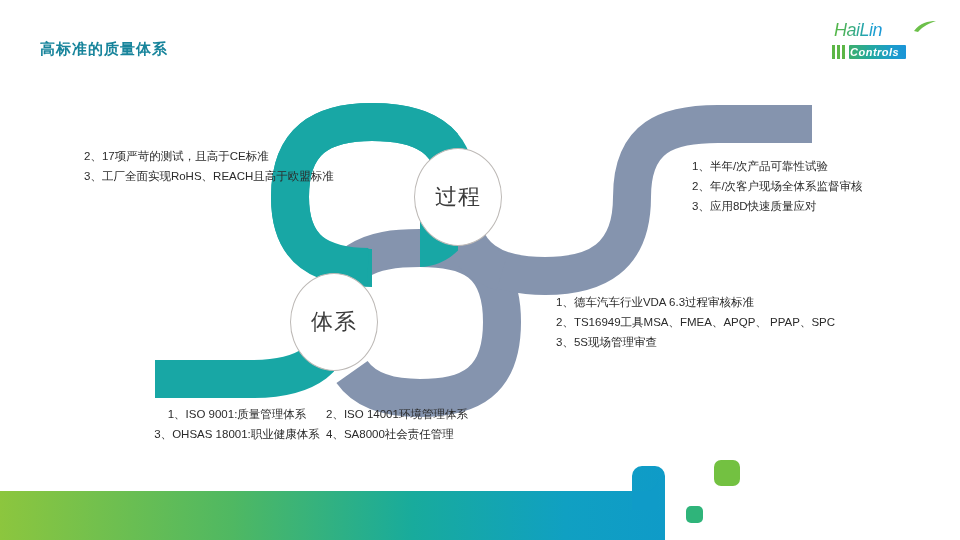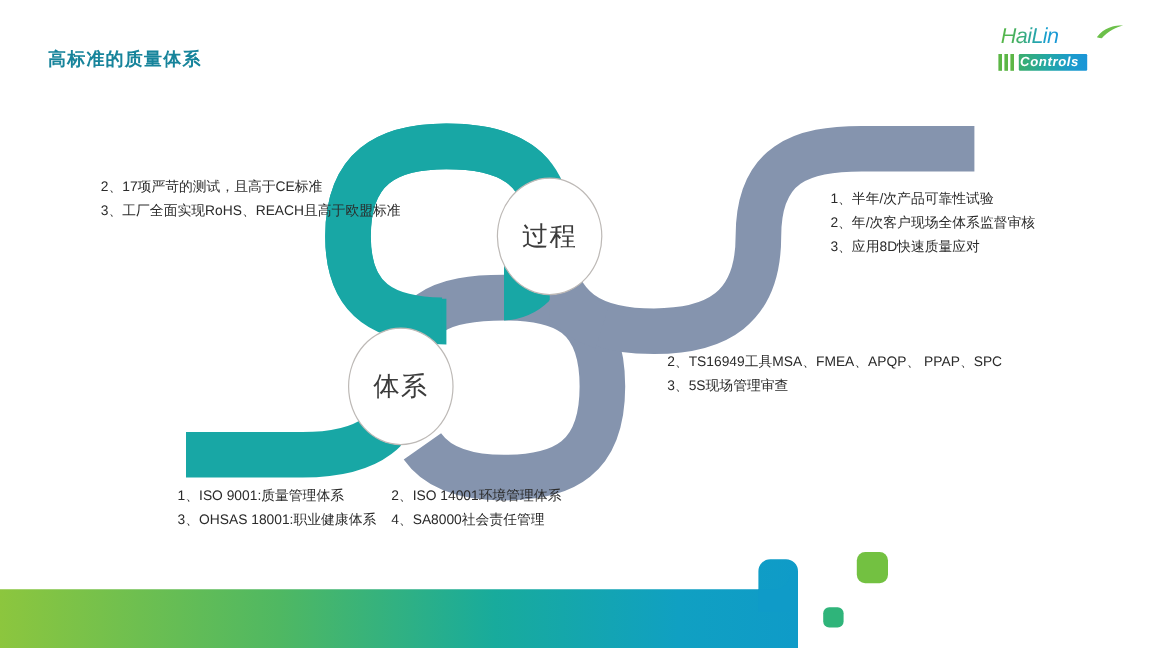--- a/index.html
+++ b/index.html
@@ -138,21 +138,21 @@
   }
   .txt-block .line { display: block; }
   #txt-left   { left: 84px;  top: 146px; }
   #txt-right  { left: 692px; top: 156px; }
   #txt-mid    { left: 556px; top: 292px; }
   #txt-bottom { left: 148px; top: 404px; }
 
   #txt-bottom .line {
     display: flex;
   }
-  #txt-bottom .col1 { width: 178px; }
+  #txt-bottom .col1 { width: 178px; text-align: center; }
   #txt-bottom .col2 { width: 180px; }
 
   
   .footer-deco {
     position: absolute;
     left: 0;
     bottom: 0;
     width: 960px;
     height: 100px;
     pointer-events: none;
@@ -235,20 +235,21 @@
     <span class="line">3、工厂全面实现RoHS、REACH且高于欧盟标准</span>
   </div>
 
   <div class="txt-block" id="txt-right">
     <span class="line">1、半年/次产品可靠性试验</span>
     <span class="line">2、年/次客户现场全体系监督审核</span>
     <span class="line">3、应用8D快速质量应对</span>
   </div>
 
   <div class="txt-block" id="txt-mid">
+    <span class="line">1、德车汽车行业VDA 6.3过程审核标准</span>
     <span class="line">2、TS16949工具MSA、FMEA、APQP、 PPAP、SPC</span>
     <span class="line">3、5S现场管理审查</span>
   </div>
 
   <div class="txt-block" id="txt-bottom">
     <span class="line">
       <span class="col1">1、ISO 9001:质量管理体系</span>
       <span class="col2">2、ISO 14001环境管理体系</span>
     </span>
     <span class="line">

